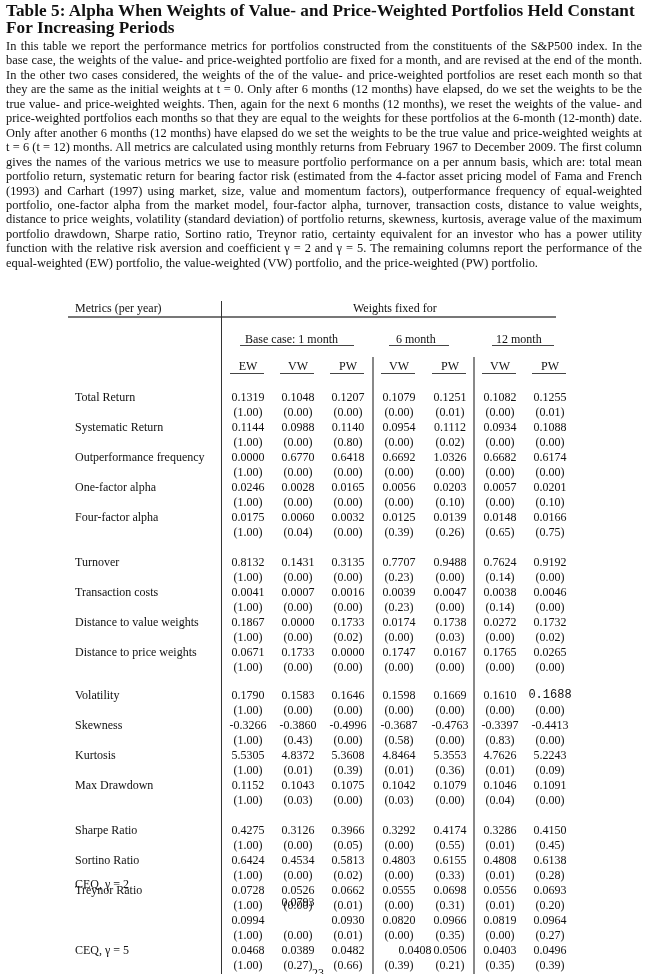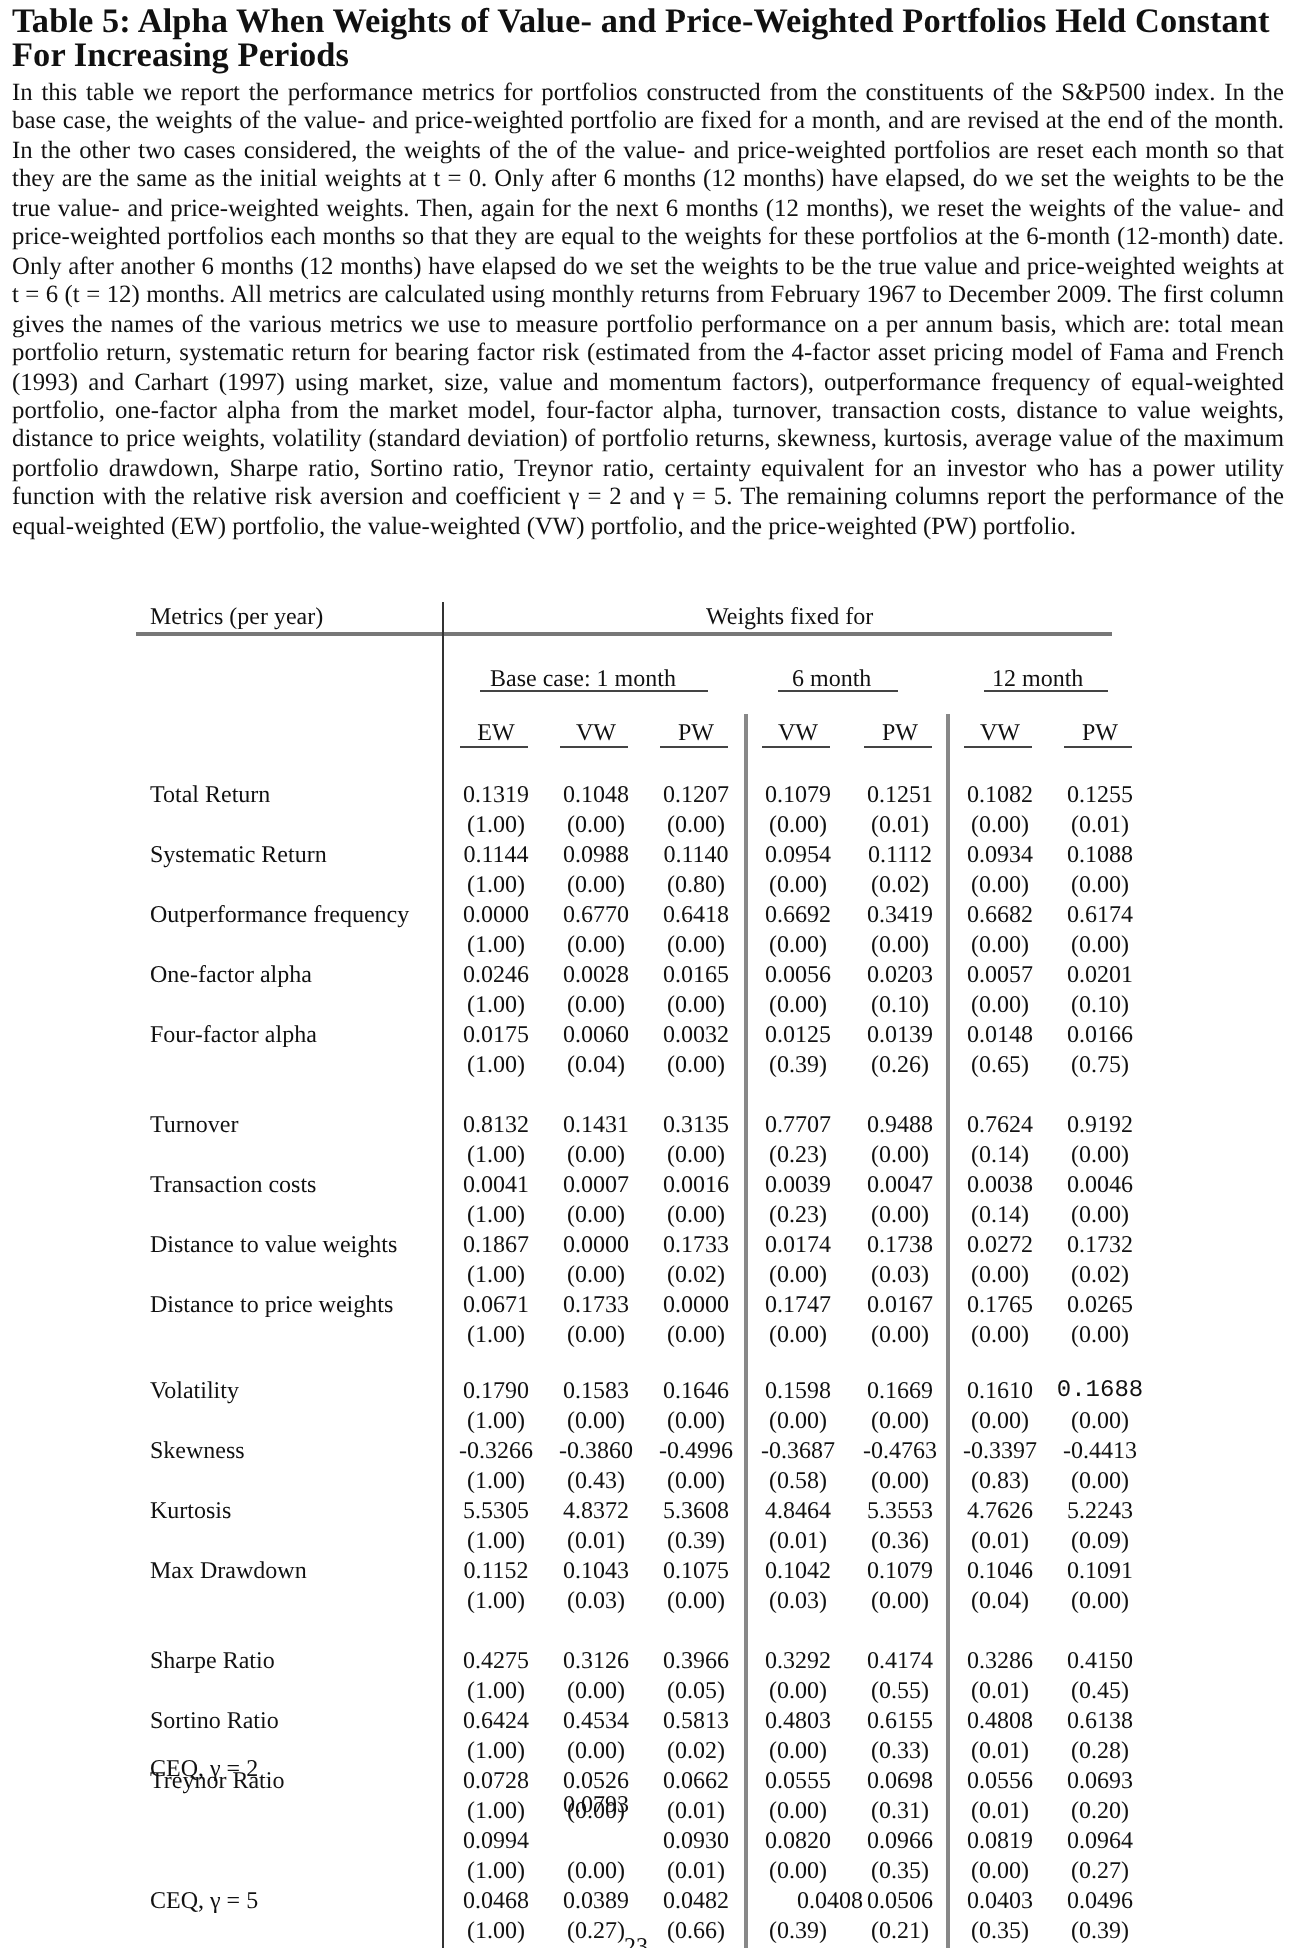--- a/index.html
+++ b/index.html
@@ -97,21 +97,21 @@
     <div class="cell" style="left: 524px; top: 435px;">(0.00)</div>
     <div class="label" style="top: 450px;">Outperformance frequency</div>
     <div class="cell" style="left: 222px; top: 450px;">0.0000</div>
     <div class="cell" style="left: 222px; top: 465px;">(1.00)</div>
     <div class="cell" style="left: 272px; top: 450px;">0.6770</div>
     <div class="cell" style="left: 272px; top: 465px;">(0.00)</div>
     <div class="cell" style="left: 322px; top: 450px;">0.6418</div>
     <div class="cell" style="left: 322px; top: 465px;">(0.00)</div>
     <div class="cell" style="left: 373px; top: 450px;">0.6692</div>
     <div class="cell" style="left: 373px; top: 465px;">(0.00)</div>
-    <div class="cell" style="left: 424px; top: 450px;">0.3419</div>
+    <div class="cell" style="left: 424px; top: 450px;">1.0326</div>
     <div class="cell" style="left: 424px; top: 465px;">(0.00)</div>
     <div class="cell" style="left: 474px; top: 450px;">0.6682</div>
     <div class="cell" style="left: 474px; top: 465px;">(0.00)</div>
     <div class="cell" style="left: 524px; top: 450px;">0.6174</div>
     <div class="cell" style="left: 524px; top: 465px;">(0.00)</div>
     <div class="label" style="top: 480px;">One-factor alpha</div>
     <div class="cell" style="left: 222px; top: 480px;">0.0246</div>
     <div class="cell" style="left: 222px; top: 495px;">(1.00)</div>
     <div class="cell" style="left: 272px; top: 480px;">0.0028</div>
     <div class="cell" style="left: 272px; top: 495px;">(0.00)</div>

